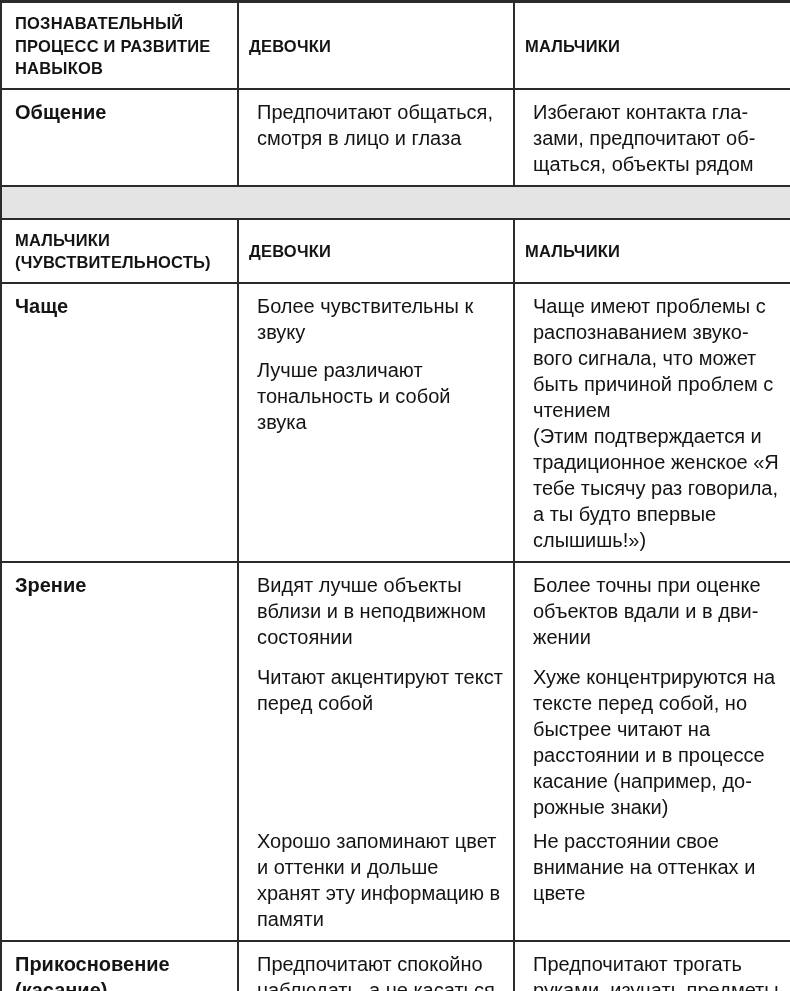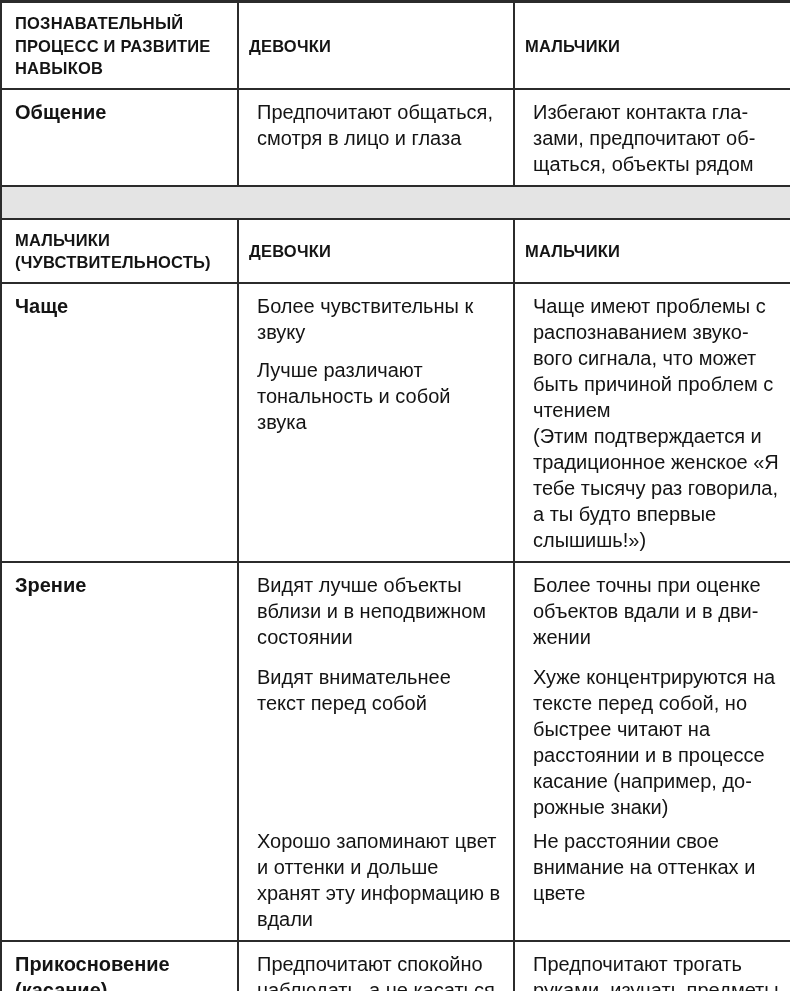--- a/index.html
+++ b/index.html
@@ -119,29 +119,29 @@
       <td class="lbl" rowspan="3">Зрение</td>
       <td class="sub">
         <p>Видят лучше объекты вблизи и в неподвижном состоянии</p>
       </td>
       <td class="sub">
         <p>Более точны при оценке объектов вдали и в дви­жении</p>
       </td>
     </tr>
     <tr class="v2">
       <td class="sub">
-        <p>Видят внимательнее текст перед собой</p>
+        <p>Читают акцентируют текст перед собой</p>
       </td>
       <td class="sub">
         <p>Хуже концентрируются на тексте перед собой, но быстрее читают на расстоянии и в процессе касание (например, до­рожные знаки)</p>
       </td>
     </tr>
     <tr class="v3">
       <td class="sub">
-        <p>Хорошо запоминают цвет и оттенки и дольше хранят эту информацию в вдали</p>
+        <p>Хорошо запоминают цвет и оттенки и дольше хранят эту информацию в памяти</p>
       </td>
       <td class="sub">
         <p>Не расстоянии свое внимание на оттенках и цвете</p>
       </td>
     </tr>
 
     <tr class="r-touch">
       <td class="lbl">Прикосновение (касание)</td>
       <td>
         <p>Предпочитают спокойно наблюдать, а не касаться</p>

